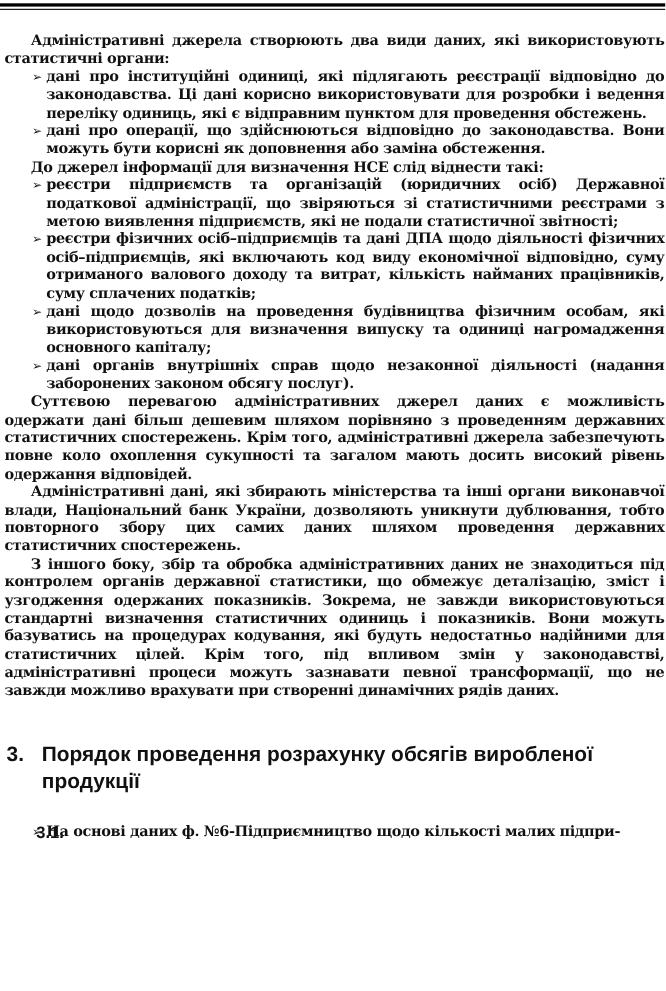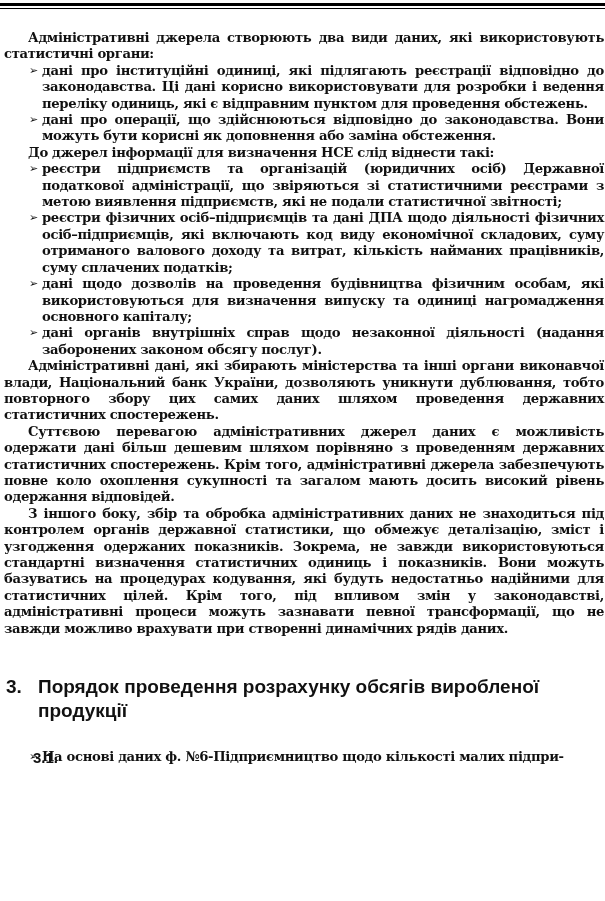--- a/index.html
+++ b/index.html
@@ -39,33 +39,33 @@
     </div>
 
     <p class="p">До джерел інформації для визначення НСЕ слід віднести такі:</p>
 
     <div class="bullet">
       <span class="mark">➢</span>
       <span>реєстри підприємств та організацій (юридичних осіб) Державної податкової адміністрації, що звіряються зі статистичними реєстрами з метою виявлення підприємств, які не подали статистичної звітності;</span>
     </div>
     <div class="bullet">
       <span class="mark">➢</span>
-      <span>реєстри фізичних осіб–підприємців та дані ДПА щодо діяльності фізичних осіб–підприємців, які включають код виду економічної складових, суму отриманого валового доходу та витрат, кількість найманих працівників, суму сплачених податків;</span>
+      <span>реєстри фізичних осіб–підприємців та дані ДПА щодо діяльності фізичних осіб–підприємців, які включають код виду економічної відповідно, суму отриманого валового доходу та витрат, кількість найманих працівників, суму сплачених податків;</span>
     </div>
     <div class="bullet">
       <span class="mark">➢</span>
       <span>дані щодо дозволів на проведення будівництва фізичним особам, які використовуються для визначення випуску та одиниці нагромадження основного капіталу;</span>
     </div>
     <div class="bullet">
       <span class="mark">➢</span>
       <span>дані органів внутрішніх справ щодо незаконної діяльності (надання заборонених законом обсягу послуг).</span>
     </div>
 
+    <p class="p">Суттєвою перевагою адміністративних джерел даних є можливість одержати дані більш дешевим шляхом порівняно з проведенням державних статистичних спостережень. Крім того, адміністративні джерела забезпечують повне коло охоплення сукупності та загалом мають досить високий рівень одержання відповідей.</p>
     <p class="p">Адміністративні дані, які збирають міністерства та інші органи виконавчої влади, Національний банк України, дозволяють уникнути дублювання, тобто повторного збору цих самих даних шляхом проведення державних статистичних спостережень.</p>
-    <p class="p">Суттєвою перевагою адміністративних джерел даних є можливість одержати дані більш дешевим шляхом порівняно з проведенням державних статистичних спостережень. Крім того, адміністративні джерела забезпечують повне коло охоплення сукупності та загалом мають досить високий рівень одержання відповідей.</p>
     <p class="p">З іншого боку, збір та обробка адміністративних даних не знаходиться під контролем органів державної статистики, що обмежує деталізацію, зміст і узгодження одержаних показників. Зокрема, не завжди використовуються стандартні визначення статистичних одиниць і показників. Вони можуть базуватись на процедурах кодування, які будуть недостатньо надійними для статистичних цілей. Крім того, під впливом змін у законодавстві, адміністративні процеси можуть зазнавати певної трансформації, що не завжди можливо врахувати при створенні динамічних рядів даних.</p>
 
   </div>
 
   <div class="sec3">
     <span class="num">3.</span>
     <span>Порядок проведення розрахунку обсягів виробленої продукції</span>
   </div>
 
   <div class="sec31">

